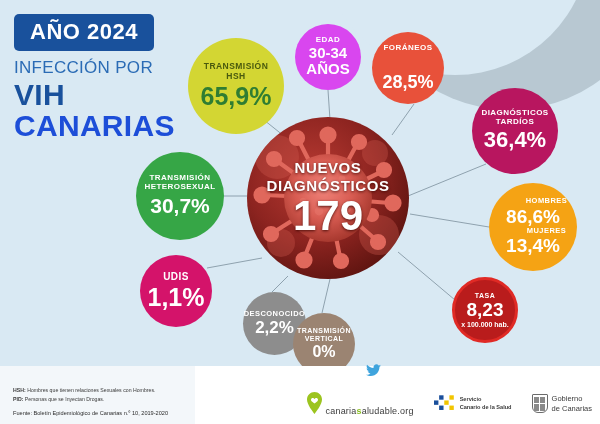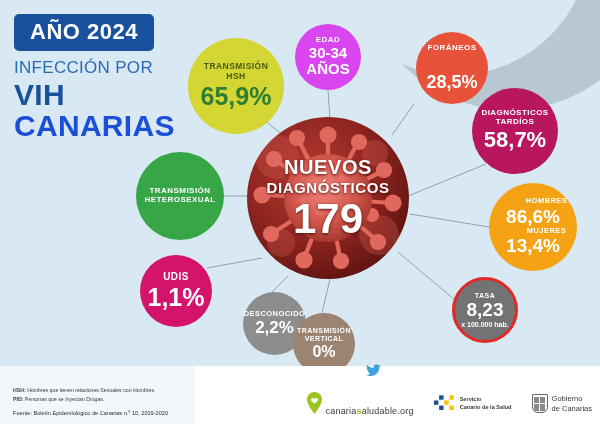--- a/index.html
+++ b/index.html
@@ -92,21 +92,21 @@
     display:flex; flex-direction:column;
     align-items:center; justify-content:center;
   }
   #center-node .spikes { position:absolute; inset:0; }
   #center-node .txt {
     position:relative; z-index:4;
     text-align:center;
     color:#ffffff;
     text-shadow:0 1px 3px rgba(60,6,4,.85);
   }
-  #center-node .lbl1 { font-size:20px; font-weight:bold; letter-spacing:.6px; line-height:1.15; }
+  #center-node .lbl1 { font-size:15px; font-weight:bold; letter-spacing:.6px; line-height:1.15; }
   #center-node .lbl2 { font-size:15px; font-weight:bold; letter-spacing:.6px; line-height:1.15; }
   #center-node .big  { font-size:42px; font-weight:bold; line-height:1.0; margin-top:1px; }
 
   
   .bubble {
     position:absolute;
     border-radius:50%;
     display:flex; flex-direction:column;
     align-items:center; justify-content:center;
     text-align:center;
@@ -117,21 +117,21 @@
   .bubble .val { font-weight:bold; }
 
   #b-hsh   { left:188px; top:38px;  width:96px;  height:96px;  background:#d3d633; }
   #b-hsh .cap { color:#4a5a0e; font-size:8.5px; }
   #b-hsh .val { color:#2f7d32; font-size:25px; margin-top:0; }
 
   #b-edad  { left:295px; top:24px;  width:66px;  height:66px;  background:#3fa4dd; }
   #b-edad .cap { font-size:8px; }
   #b-edad .val { font-size:15px; }
 
-  #b-for   { left:416px; top:32px;  width:72px;  height:72px;  background:#e8513a; }
+  #b-for   { left:372px; top:32px;  width:72px;  height:72px;  background:#e8513a; }
   #b-for .cap { font-size:8px; }
   #b-for .val { font-size:18px; margin-top:19px; }
 
   #b-diag  { left:472px; top:88px;  width:86px;  height:86px;  background:#b8165f; }
   #b-diag .cap { font-size:8px; }
   #b-diag .val { font-size:22px; margin-top:1px; }
 
   #b-sexo  { left:489px; top:183px; width:88px;  height:88px;  background:#f5a314; }
   #b-sexo .cap { font-size:7.5px;padding-left:27px; }
   #b-sexo .val { font-size:19px; }
@@ -285,39 +285,40 @@
   </div>
 
   <div class="bubble" id="b-for" style="background: rgb(232, 81, 58);">
     <div class="cap">FORÁNEOS</div>
     <div class="val">28,5%</div>
   </div>
 
   <div class="bubble" id="b-diag" style="background: rgb(184, 22, 95);">
     <div class="cap">DIAGNÓSTICOS</div>
     <div class="cap">TARDÍOS</div>
-    <div class="val">58,7%</div>
+    <div class="val">36,4%</div>
   </div>
 
   <div class="bubble" id="b-sexo" style="background: rgb(245, 163, 20);">
     <div class="cap">HOMBRES</div>
     <div class="val">86,6%</div>
     <div class="cap">MUJERES</div>
     <div class="val">13,4%</div>
   </div>
 
-  <div class="bubble" id="b-tasa" style="background: #737373; border-color: rgb(224, 42, 37);">
+  <div class="bubble" id="b-tasa" style="background: #b91c1c; border-color: rgb(224, 42, 37);">
     <div class="cap">TASA</div>
     <div class="val">8,23</div>
     <div class="unit">x 100.000 hab.</div>
   </div>
 
   <div class="bubble" id="b-het" style="background: rgb(54, 166, 70);">
     <div class="cap">TRANSMISIÓN</div>
     <div class="cap">HETEROSEXUAL</div>
+    <div class="val">30,7%</div>
   </div>
 
   <div class="bubble" id="b-udis" style="background: rgb(212, 19, 106);">
     <div class="cap">UDIS</div>
     <div class="val">1,1%</div>
   </div>
 
   <div class="bubble" id="b-desc" style="background: rgb(141, 141, 141);">
     <div class="cap">DESCONOCIDO</div>
     <div class="val">2,2%</div>

